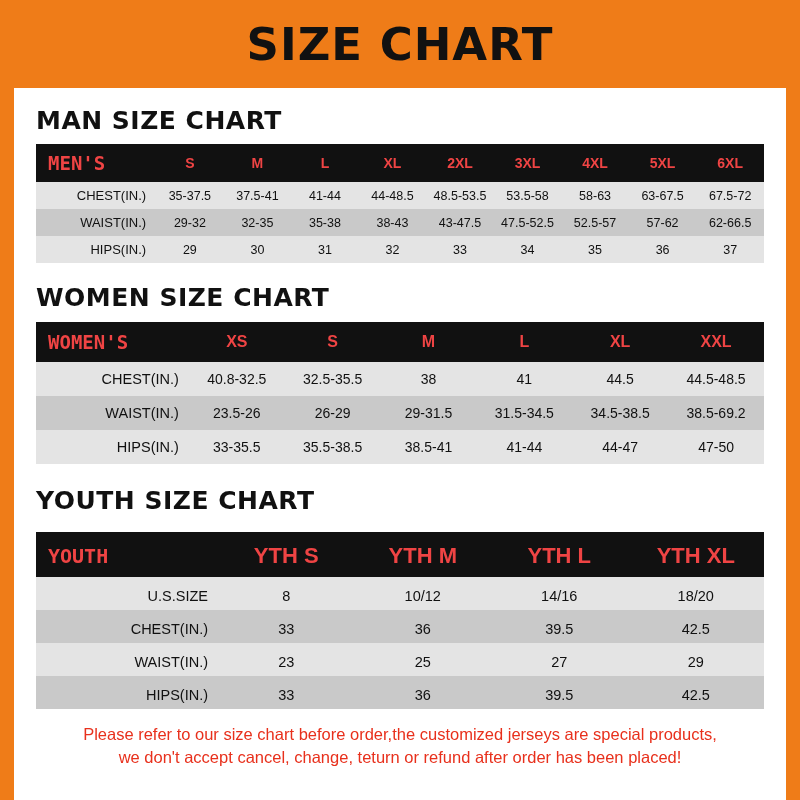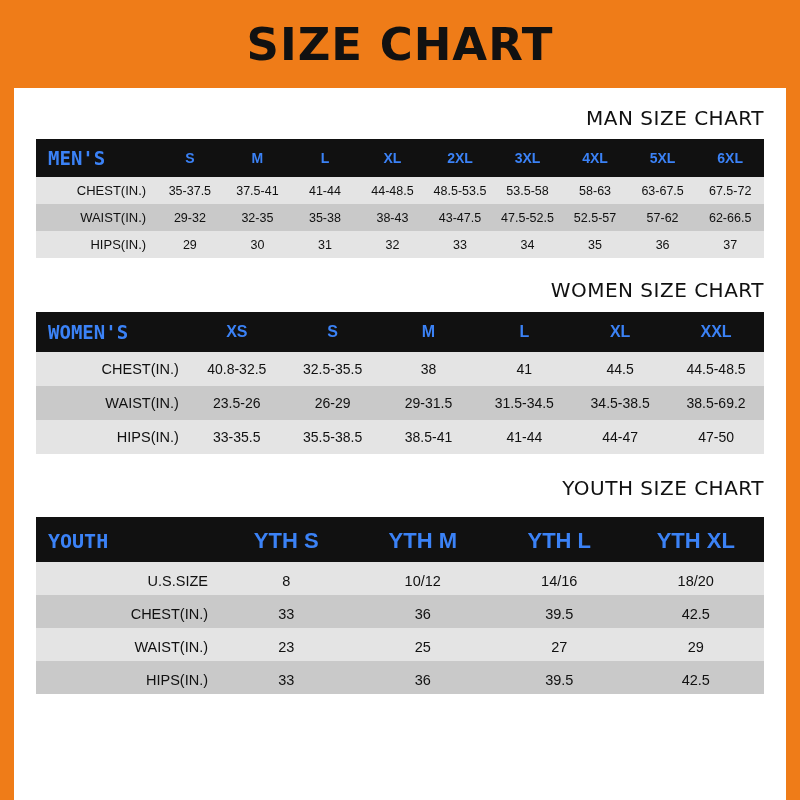--- a/index.html
+++ b/index.html
@@ -35,24 +35,24 @@
     font-weight: bold;
     font-size: 45px;
     letter-spacing: 1px;
     color: #111111;
     line-height: 1;
   }
   .section {
     padding: 0 22px;
   }
   .section-title {
-    text-align: right;
+    text-align: left;
     font-family: "DejaVu Sans", sans-serif;
-    font-weight: normal;
-    font-size: 20px;
+    font-weight: bold;
+    font-size: 25px;
     color: #111111;
     letter-spacing: 0.5px;
   }
   .t-man { margin-top: 18px; margin-bottom: 9px; }
   .t-women { margin-top: 20px; margin-bottom: 10px; }
   .t-youth { margin-top: 22px; margin-bottom: 17px; }
 
   table.sz {
     width: 100%;
     border-collapse: collapse;
@@ -60,21 +60,21 @@
   }
   table.sz th, table.sz td {
     text-align: center;
     font-family: "Liberation Sans", sans-serif;
   }
   
   table.sz thead tr {
     background: #111111;
   }
   table.sz thead th {
-    color: #3b82f6;
+    color: #ef4444;
     font-weight: bold;
     padding: 8px 2px;
   }
   table.sz thead th.rowhead {
     text-align: left;
     padding-left: 12px;
     font-family: "DejaVu Sans Mono", monospace;
     letter-spacing: 0px;
   }
   
@@ -302,14 +302,18 @@
             <td class="rowlabel">HIPS(IN.)</td>
             <td>33</td>
             <td>36</td>
             <td>39.5</td>
             <td>42.5</td>
           </tr>
         </tbody>
     </table>
   </div>
 
+  <div class="notice">
+    <div>Please refer to our size chart before order,the customized jerseys are special products,</div>
+    <div>we don't accept cancel, change, teturn or refund after order has been placed!</div>
+  </div>
 
 </div>
 
 </body></html>

